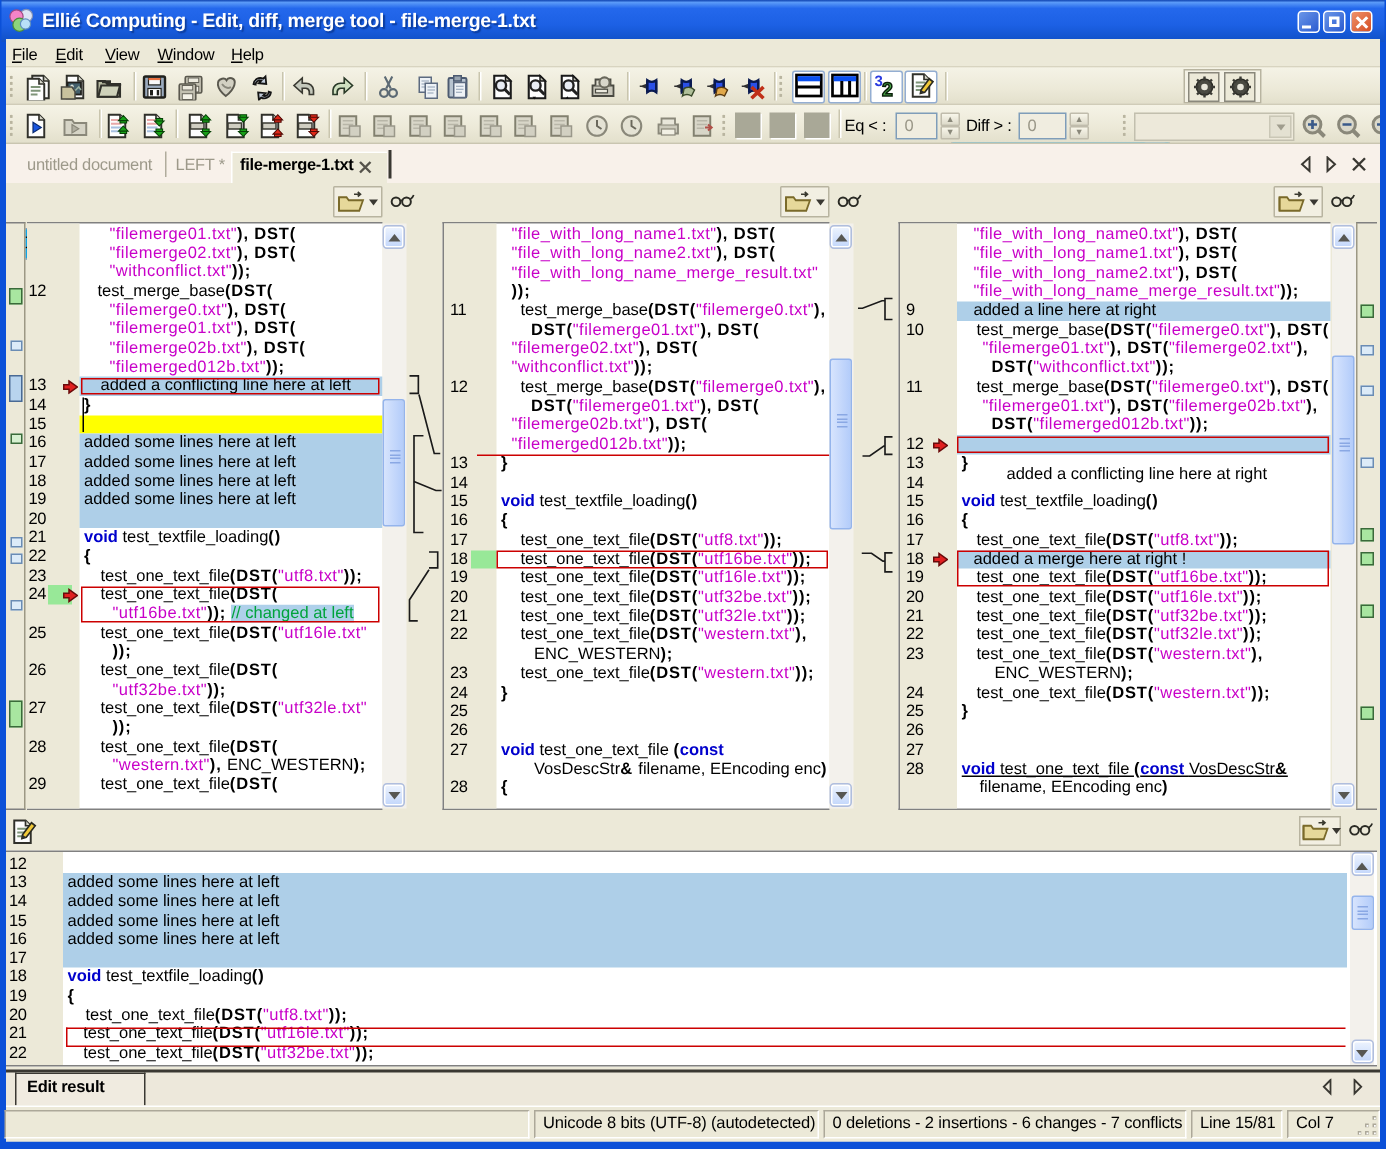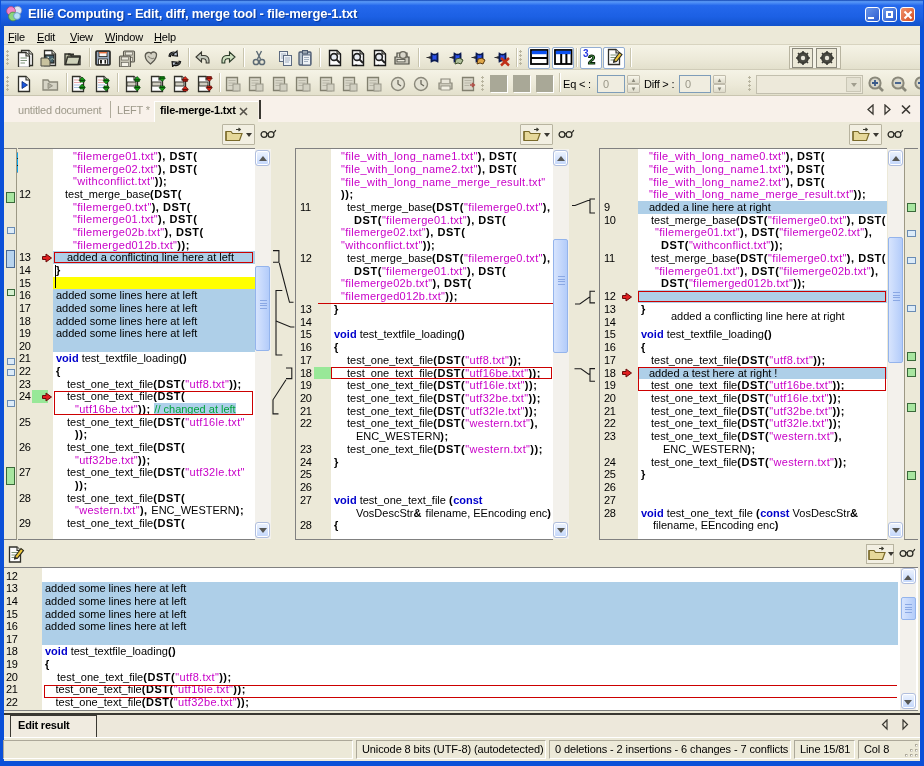--- a/index.html
+++ b/index.html
@@ -621,32 +621,32 @@
 <div class="row" style="left:661px;top:239.1px;height:12.65px;line-height:12.65px;width:225px;overflow:hidden;"><b class="w">DST(</b><i>"withconflict.txt"</i><b class="w">));</b></div>
 <div class="row" style="left:651px;top:251.9px;height:12.65px;line-height:12.65px;width:235px;overflow:hidden;">test_merge_base<b class="w">(DST(</b><i>"filemerge0.txt"</i><b class="w">), DST(</b></div>
 <div class="row" style="left:655px;top:264.6px;height:12.65px;line-height:12.65px;width:231px;overflow:hidden;"><i>"filemerge01.txt"</i><b class="w">), DST(</b><i>"filemerge02b.txt"</i><b class="w">),</b></div>
 <div class="row" style="left:661px;top:277.4px;height:12.65px;line-height:12.65px;width:225px;overflow:hidden;"><b class="w">DST(</b><i>"filemerged012b.txt"</i><b class="w">));</b></div>
 <div class="row" style="left:671px;top:290.1px;height:12.65px;line-height:12.65px;width:237px;overflow:hidden;margin-top:20px;">added a conflicting line here at right</div>
 <div class="row" style="left:641px;top:302.8px;height:12.65px;line-height:12.65px;width:245px;overflow:hidden;"><b class="w">}</b></div>
 <div class="row" style="left:641px;top:315.6px;height:12.65px;line-height:12.65px;width:245px;overflow:hidden;"></div>
 <div class="row" style="left:641px;top:328.3px;height:12.65px;line-height:12.65px;width:245px;overflow:hidden;"><k>void </k>test_textfile_loading<b class="w">()</b></div>
 <div class="row" style="left:641px;top:341.0px;height:12.65px;line-height:12.65px;width:245px;overflow:hidden;"><b class="w">{</b></div>
 <div class="row" style="left:651px;top:353.8px;height:12.65px;line-height:12.65px;width:235px;overflow:hidden;">test_one_text_file<b class="w">(DST(</b><i>"utf8.txt"</i><b class="w">));</b></div>
-<div class="row" style="left:649px;top:366.5px;height:12.65px;line-height:12.65px;width:237px;overflow:hidden;">added a test here at right !</div>
+<div class="row" style="left:649px;top:366.5px;height:12.65px;line-height:12.65px;width:237px;overflow:hidden;">added a merge here at right !</div>
 <div class="row" style="left:651px;top:379.2px;height:12.65px;line-height:12.65px;width:235px;overflow:hidden;">test_one_text_file<b class="w">(DST(</b><i>"utf16be.txt"</i><b class="w">));</b></div>
 <div class="row" style="left:651px;top:392.0px;height:12.65px;line-height:12.65px;width:235px;overflow:hidden;">test_one_text_file<b class="w">(DST(</b><i>"utf16le.txt"</i><b class="w">));</b></div>
 <div class="row" style="left:651px;top:404.7px;height:12.65px;line-height:12.65px;width:235px;overflow:hidden;">test_one_text_file<b class="w">(DST(</b><i>"utf32be.txt"</i><b class="w">));</b></div>
 <div class="row" style="left:651px;top:417.4px;height:12.65px;line-height:12.65px;width:235px;overflow:hidden;">test_one_text_file<b class="w">(DST(</b><i>"utf32le.txt"</i><b class="w">));</b></div>
 <div class="row" style="left:651px;top:430.2px;height:12.65px;line-height:12.65px;width:235px;overflow:hidden;">test_one_text_file<b class="w">(DST(</b><i>"western.txt"</i><b class="w">),</b></div>
 <div class="row" style="left:663px;top:442.9px;height:12.65px;line-height:12.65px;width:223px;overflow:hidden;">ENC_WESTERN<b class="w">);</b></div>
 <div class="row" style="left:651px;top:455.6px;height:12.65px;line-height:12.65px;width:235px;overflow:hidden;">test_one_text_file<b class="w">(DST(</b><i>"western.txt"</i><b class="w">));</b></div>
 <div class="row" style="left:641px;top:468.4px;height:12.65px;line-height:12.65px;width:245px;overflow:hidden;"><b class="w">}</b></div>
 <div class="row" style="left:641px;top:481.1px;height:12.65px;line-height:12.65px;width:245px;overflow:hidden;"></div>
 <div class="row" style="left:641px;top:493.8px;height:12.65px;line-height:12.65px;width:245px;overflow:hidden;"></div>
-<div class="row" style="left:641px;top:506.6px;height:12.65px;line-height:12.65px;width:245px;overflow:hidden;"><k>void </k>test_one_text_file <b class="w">(</b><k>const </k>VosDescStr<b class="w">&amp;</b></div>
+<div class="row" style="left:641px;top:506.6px;height:12.65px;line-height:12.65px;width:245px;overflow:hidden;text-decoration:underline;"><k>void </k>test_one_text_file <b class="w">(</b><k>const </k>VosDescStr<b class="w">&amp;</b></div>
 <div class="row" style="left:653px;top:519.3px;height:12.65px;line-height:12.65px;width:233px;overflow:hidden;">filename, EEncoding enc<b class="w">)</b></div>
 <div class="num" style="left:604px;top:200.9px;width:18px;text-align:left">9</div>
 <div class="num" style="left:604px;top:213.7px;width:18px;text-align:left">10</div>
 <div class="num" style="left:604px;top:251.9px;width:18px;text-align:left">11</div>
 <div class="num" style="left:604px;top:290.1px;width:18px;text-align:left">12</div>
 <div class="num" style="left:604px;top:302.8px;width:18px;text-align:left">13</div>
 <div class="num" style="left:604px;top:315.6px;width:18px;text-align:left">14</div>
 <div class="num" style="left:604px;top:328.3px;width:18px;text-align:left">15</div>
 <div class="num" style="left:604px;top:341.0px;width:18px;text-align:left">16</div>
 <div class="num" style="left:604px;top:353.8px;width:18px;text-align:left">17</div>
@@ -792,21 +792,21 @@
 <div class="a" style="left:18px;top:719px;font-weight:bold;letter-spacing:-0.2px">Edit result</div>
 <svg class="a" style="left:881px;top:719px" width="28" height="12" viewBox="0 0 28 12">
     <path d="M6 1 L1.5 5.5 L6 10 Z" fill="none" stroke="#3a3832" stroke-width="1.2"></path>
     <path d="M22 1 L26.5 5.5 L22 10 Z" fill="none" stroke="#3a3832" stroke-width="1.2"></path>
   </svg>
 <div class="a" style="left:4px;top:737px;width:916px;height:24px;background:#ece9d8;border-top:1px solid #fff"></div>
 <div class="stat" style="left:3px;top:740px;width:350px"></div>
 <div class="stat" style="left:356px;top:740px;width:190px">Unicode 8 bits (UTF-8) (autodetected)</div>
 <div class="stat" style="left:549px;top:740px;width:242px">0 deletions - 2 insertions - 6 changes - 7 conflicts</div>
 <div class="stat" style="left:794px;top:740px;width:61px">Line 15/81</div>
-<div class="stat" style="left:858px;top:740px;width:62px">Col 8</div>
+<div class="stat" style="left:858px;top:740px;width:62px">Col 7</div>
 <svg class="a" style="left:905px;top:744px" width="14" height="14" viewBox="0 0 14 14">
 <g fill="#aca899">
       <rect x="10" y="10" width="2.5" height="2.5"></rect>
       <rect x="10" y="5" width="2.5" height="2.5"></rect>
       <rect x="10" y="0" width="2.5" height="2.5"></rect>
       <rect x="5" y="10" width="2.5" height="2.5"></rect>
       <rect x="5" y="5" width="2.5" height="2.5"></rect>
       <rect x="0" y="10" width="2.5" height="2.5"></rect>
     </g>
 <g fill="#fff">

